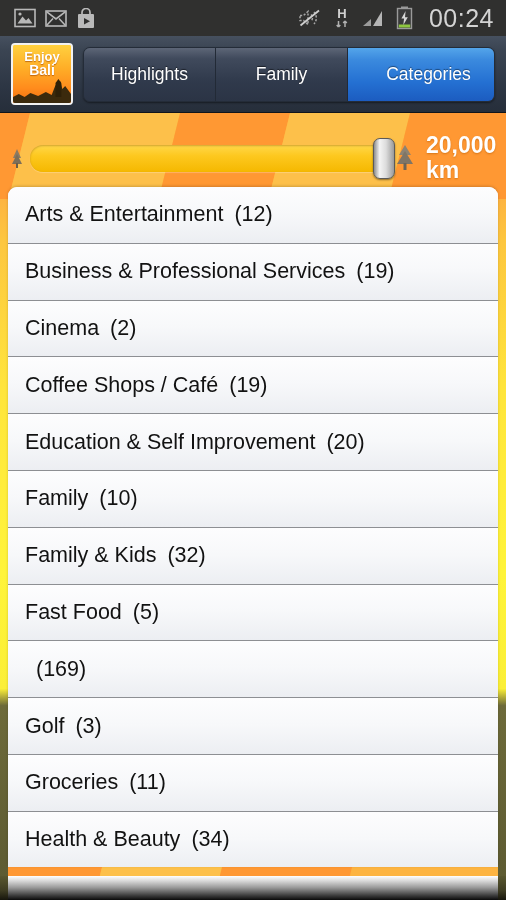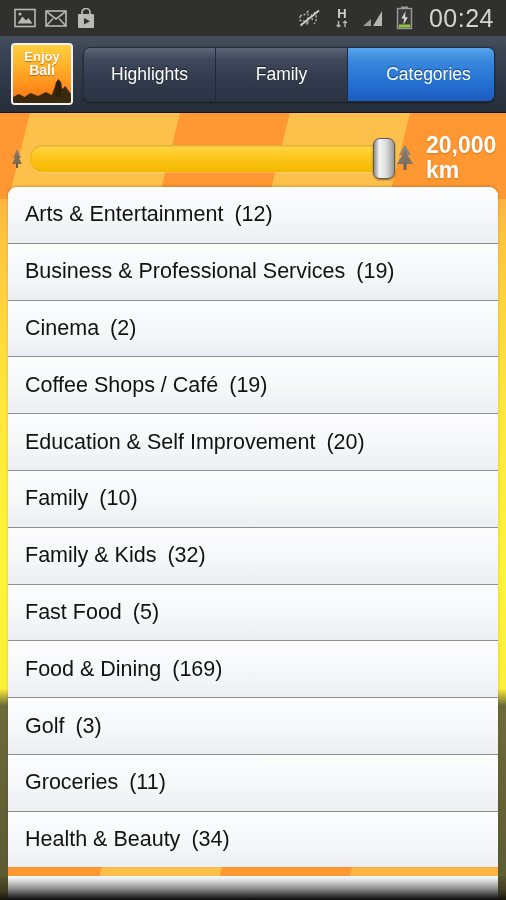--- a/index.html
+++ b/index.html
@@ -366,21 +366,20 @@
     </div>
     <div class="cat-row">
       <span>Family &amp; Kids</span>
       <span class="cat-count">(32)</span>
     </div>
     <div class="cat-row">
       <span>Fast Food</span>
       <span class="cat-count">(5)</span>
     </div>
     <div class="cat-row">
-      <span>Food &amp; Dining</span>
       <span class="cat-count">(169)</span>
     </div>
     <div class="cat-row">
       <span>Golf</span>
       <span class="cat-count">(3)</span>
     </div>
     <div class="cat-row">
       <span>Groceries</span>
       <span class="cat-count">(11)</span>
     </div>

